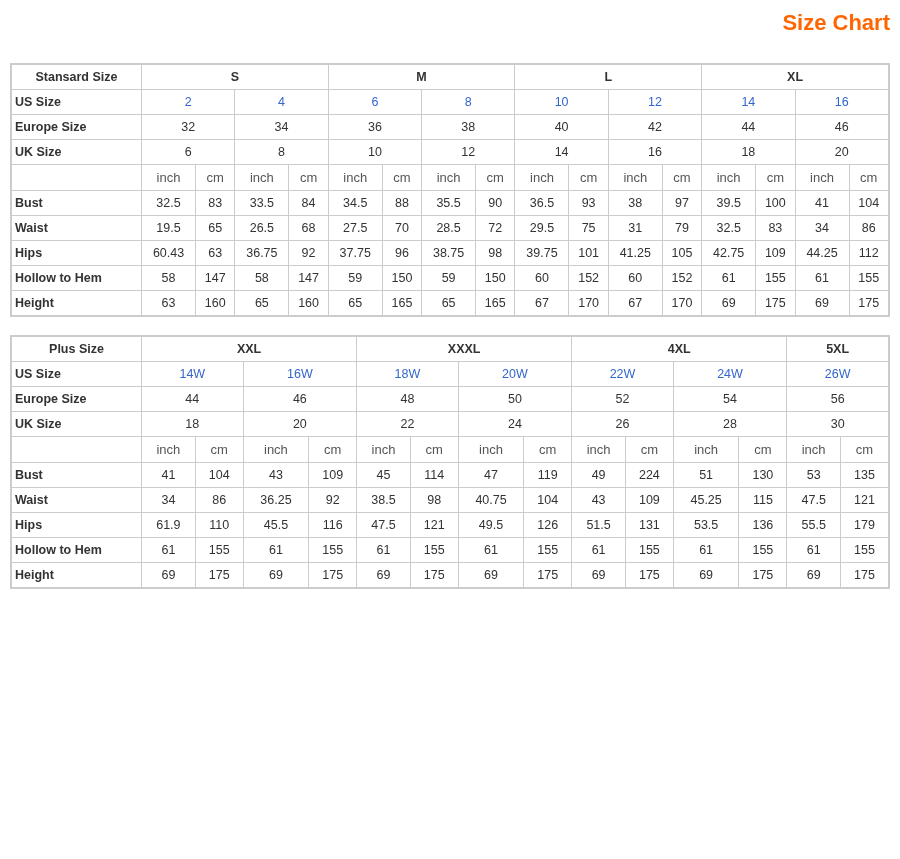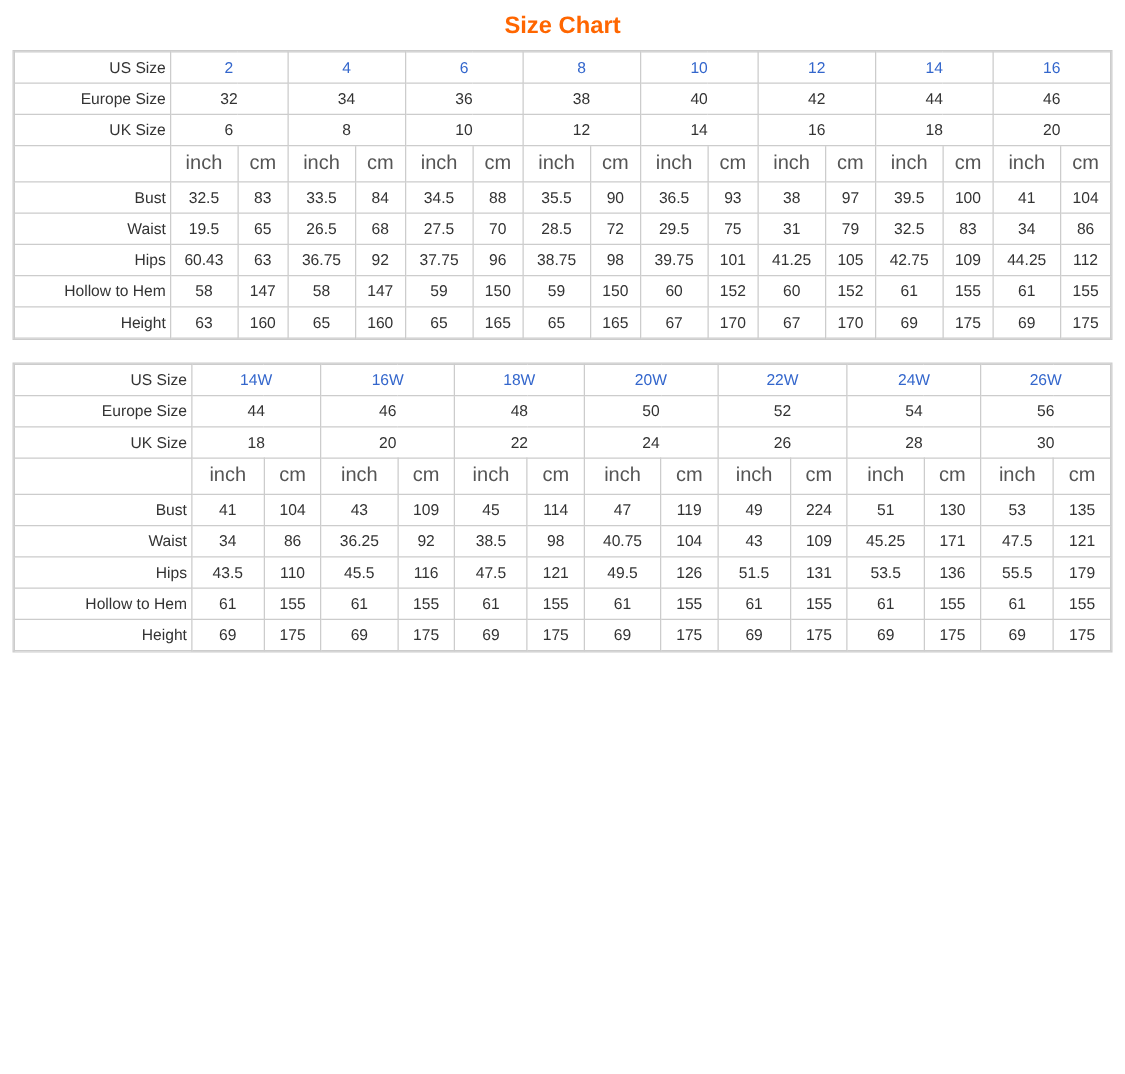--- a/index.html
+++ b/index.html
@@ -4,25 +4,25 @@
   <style>
     * { box-sizing: border-box; margin: 0; padding: 0; }
     body {
       font-family: Arial, sans-serif;
       font-size: 13px;
       background: #fff;
       padding: 10px;
       width: 900px;
     }
     h1 {
-      text-align: center;
+      text-align: right;
       color: #ff6600;
-      font-size: 19px;
+      font-size: 22px;
       font-weight: bold;
-      margin-bottom: 8px;
+      margin-bottom: 27px;
     }
     .chart-section {
       border: 1px solid #ccc;
       margin-bottom: 18px;
     }
     table {
       width: 100%;
       border-collapse: collapse;
     }
     td, th {
@@ -30,42 +30,49 @@
       text-align: center;
       padding: 5px 3px;
       font-size: 12.5px;
       color: #333;
     }
     .header-row td {
       background: #fff;
       font-weight: bold;
     }
     .label-col {
-      font-weight: normal;
-      text-align: right;
+      font-weight: bold;
+      text-align: left;
       background: #fff;
     }
     .inch-cm-row td {
-      font-size: 16px;
+      font-size: 13px;
       color: #555;
       margin-top: 32px;
     }
     .blue-value {
       color: #3366cc;
     }
   </style>
 </head>
 <body>
 
 <h1>Size Chart</h1>
 
 <div class="chart-section">
   <table>
 
     <tbody>
+        <tr class="header-row">
+      <td style="width:130px;">Stansard Size</td>
+      <td colspan="4">S</td>
+      <td colspan="4">M</td>
+      <td colspan="4">L</td>
+      <td colspan="4">XL</td>
+    </tr>
 
     <tr>
       <td class="label-col">US Size</td>
       <td colspan="2" class="blue-value">2</td>
       <td colspan="2" class="blue-value">4</td>
       <td colspan="2" class="blue-value">6</td>
       <td colspan="2" class="blue-value">8</td>
       <td colspan="2" class="blue-value">10</td>
       <td colspan="2" class="blue-value">12</td>
       <td colspan="2" class="blue-value">14</td>
@@ -216,20 +223,27 @@
       <td>175</td>
     </tr>
   </tbody>
     </table>
 </div>
 
 <div class="chart-section">
   <table>
 
     <tbody>
+        <tr class="header-row">
+      <td style="width:130px;">Plus Size</td>
+      <td colspan="4">XXL</td>
+      <td colspan="4">XXXL</td>
+      <td colspan="4">4XL</td>
+      <td colspan="2">5XL</td>
+    </tr>
 
     <tr>
       <td class="label-col">US Size</td>
       <td colspan="2" class="blue-value">14W</td>
       <td colspan="2" class="blue-value">16W</td>
       <td colspan="2" class="blue-value">18W</td>
       <td colspan="2" class="blue-value">20W</td>
       <td colspan="2" class="blue-value">22W</td>
       <td colspan="2" class="blue-value">24W</td>
       <td colspan="2" class="blue-value">26W</td>
@@ -299,28 +313,28 @@
       <td>86</td>
       <td>36.25</td>
       <td>92</td>
       <td>38.5</td>
       <td>98</td>
       <td>40.75</td>
       <td>104</td>
       <td>43</td>
       <td>109</td>
       <td>45.25</td>
-      <td>171</td>
+      <td>115</td>
       <td>47.5</td>
       <td>121</td>
     </tr>
 
     <tr>
       <td class="label-col">Hips</td>
-      <td>43.5</td>
+      <td>61.9</td>
       <td>110</td>
       <td>45.5</td>
       <td>116</td>
       <td>47.5</td>
       <td>121</td>
       <td>49.5</td>
       <td>126</td>
       <td>51.5</td>
       <td>131</td>
       <td>53.5</td>

